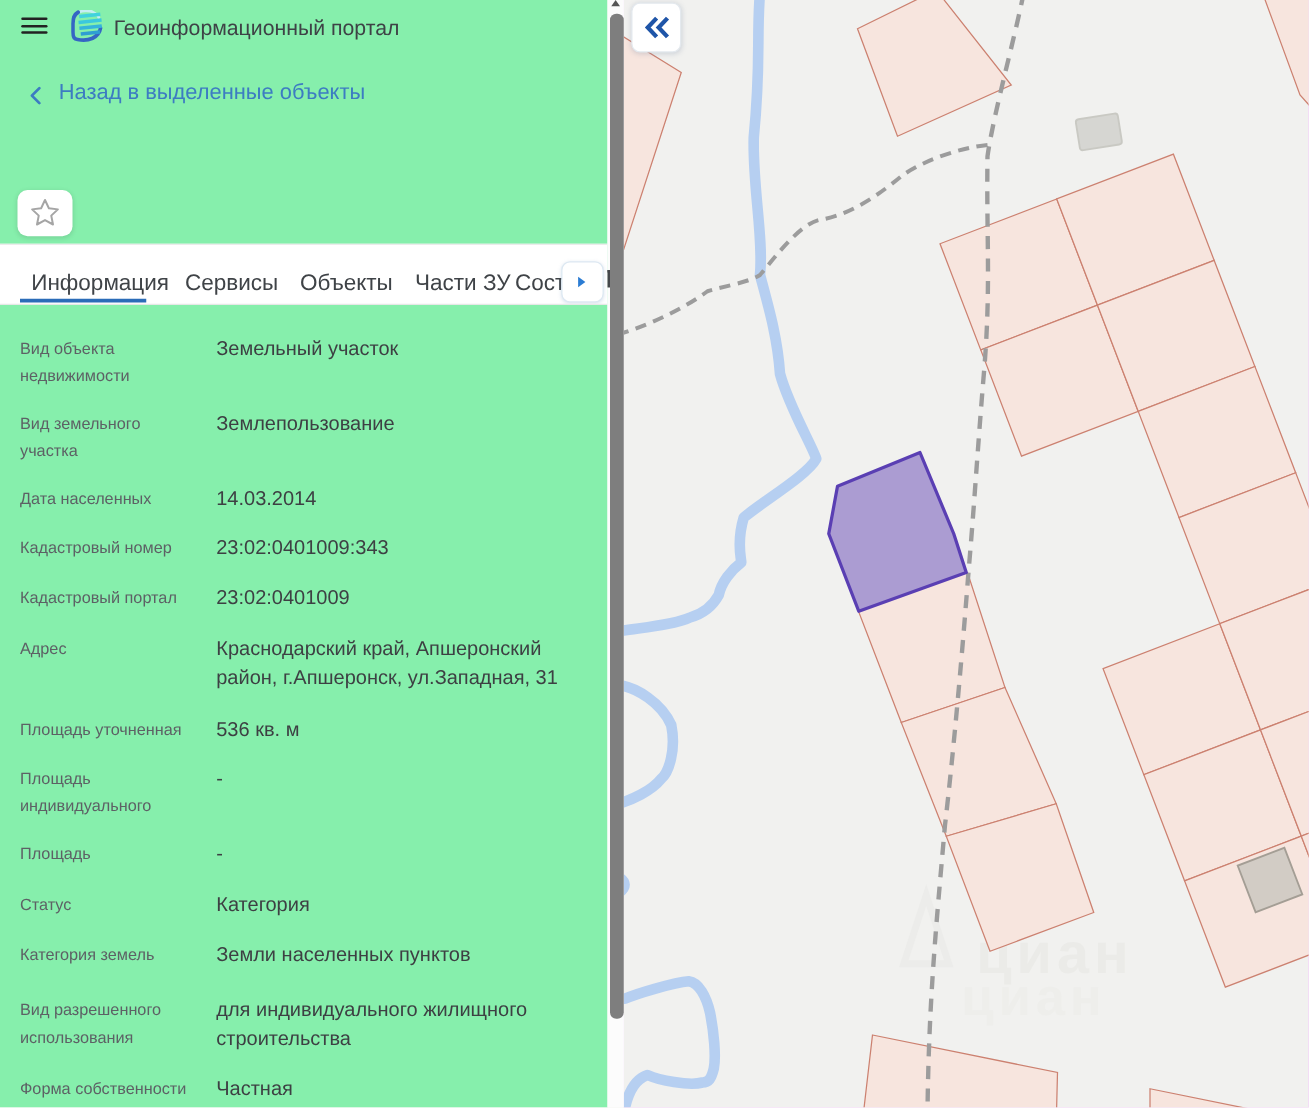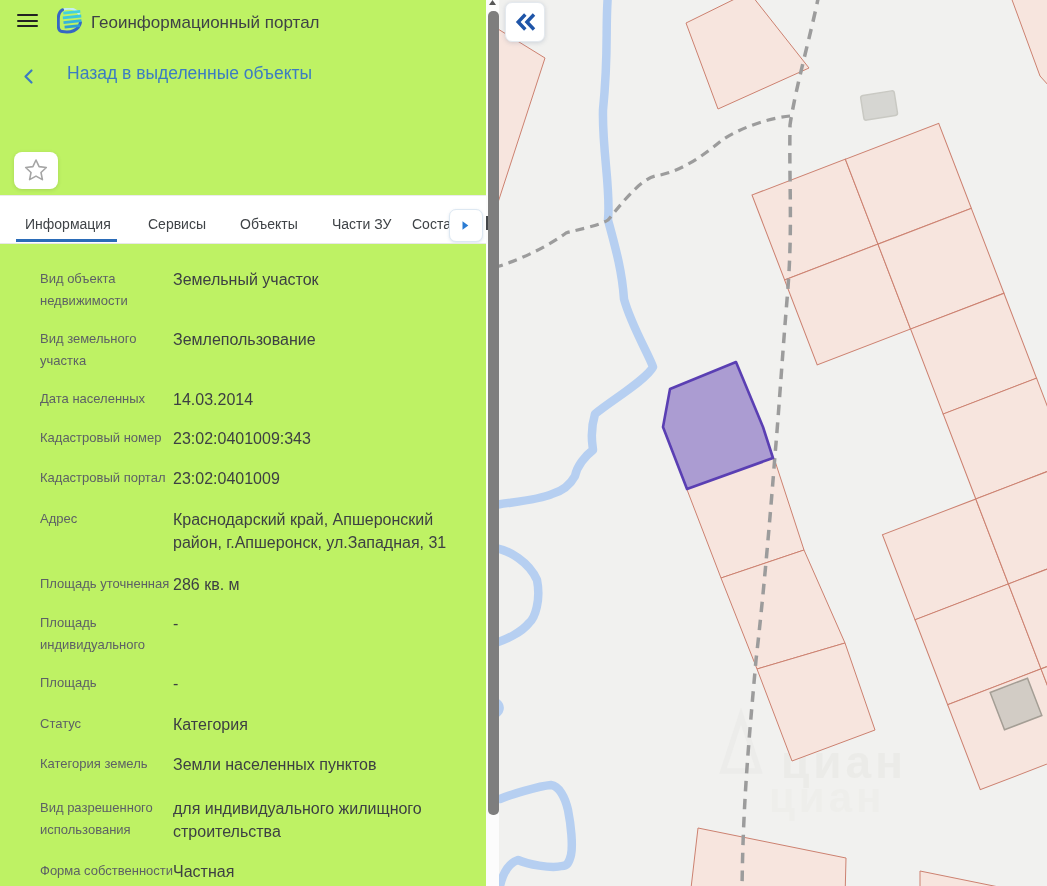--- a/index.html
+++ b/index.html
@@ -1,31 +1,31 @@
 <!DOCTYPE html>
 <html><head>
 <meta charset="utf-8">
 <style>
 html,body{margin:0;padding:0;}
 body{width:1047px;height:886px;overflow:hidden;font-family:"Liberation Sans",sans-serif;background:#fff;position:relative;}
 .abs{position:absolute;}
-#panel{position:absolute;left:0;top:0;width:486px;height:886px;background:#bef264;}
+#panel{position:absolute;left:0;top:0;width:486px;height:886px;background:#86efac;}
 #burger div{position:absolute;left:17px;width:21px;height:2.4px;background:#222;border-radius:1px;}
 #hdrtitle{position:absolute;left:91px;top:13px;font-size:17px;color:#3e4246;}
-#backlink{position:absolute;left:47px;top:63px;font-size:17.5px;color:#3c7cc2;margin-left:20px;}
+#backlink{position:absolute;left:47px;top:63px;font-size:17.5px;color:#3c7cc2;}
 #backchev{position:absolute;left:22px;top:67px;}
 #h1{position:absolute;left:15px;top:104px;font-size:22px;color:#4b4e51;letter-spacing:0px;}
 #starcard{position:absolute;left:14px;top:152px;width:44px;height:37px;background:#fff;border-radius:8px;box-shadow:0 1px 4px rgba(0,0,0,0.12);}
 #tabs{position:absolute;left:0;top:195px;width:486px;height:47px;border-top:1px solid #ebebeb;border-bottom:1px solid #e7e7e7;background:#fff;overflow:hidden;}
-.tab{position:absolute;top:20px;font-size:14px;color:#3f4347;white-space:nowrap;}
+.tab{position:absolute;top:20px;font-size:18px;color:#3f4347;white-space:nowrap;}
 #underline{position:absolute;left:16px;top:43px;width:101px;height:3px;background:#2b6cb8;}
 #tabbtn{position:absolute;left:449px;top:13px;width:32px;height:31px;background:#fff;border:1px solid #dde8f2;border-radius:7px;box-shadow:0 1px 3px rgba(120,150,190,0.25);}
 #rows{position:absolute;left:0;top:0;width:486px;}
 .row{position:absolute;left:16px;width:460px;}
-.lbl{position:absolute;left:0;top:0px;width:140px;font-size:13px;line-height:22px;color:#5d6165;margin-left:24px;}
+.lbl{position:absolute;left:0;top:0px;width:140px;font-size:13px;line-height:22px;color:#5d6165;}
 .val{position:absolute;left:157px;top:0;width:295px;font-size:16px;line-height:23px;color:#3d4043;}
 #sbar{position:absolute;left:486px;top:0;width:13px;height:886px;background:#fcfcfc;}
 #thumb{position:absolute;left:2px;top:11px;width:10.5px;height:804px;background:#7e7e7e;border-radius:5px;}
 #map{position:absolute;left:499px;top:0;width:548px;height:886px;background:#f0abfc;}
 #mapbtn{position:absolute;left:6px;top:2px;width:38px;height:38px;background:#fff;border:1px solid #e4e9ee;border-radius:7px;box-shadow:0 1px 4px rgba(100,120,150,0.25);}
 </style>
 </head>
 <body>
 <div id="map">
 <svg width="548" height="886" viewBox="0 0 548 886">
@@ -146,21 +146,21 @@
     <div class="row" style="top:467px">
         <div class="lbl">Кадастровый портал</div>
         <div class="val">23:02:0401009</div>
       </div>
     <div class="row" style="top:508px">
         <div class="lbl">Адрес</div>
         <div class="val">Краснодарский край, Апшеронский район, г.Апшеронск, ул.Западная, 31</div>
       </div>
     <div class="row" style="top:573px">
         <div class="lbl">Площадь уточненная</div>
-        <div class="val">286 кв. м</div>
+        <div class="val">536 кв. м</div>
       </div>
     <div class="row" style="top:612px">
         <div class="lbl">Площадь индивидуального</div>
         <div class="val">-</div>
       </div>
     <div class="row" style="top:672px">
         <div class="lbl">Площадь</div>
         <div class="val">-</div>
       </div>
     <div class="row" style="top:713px">

